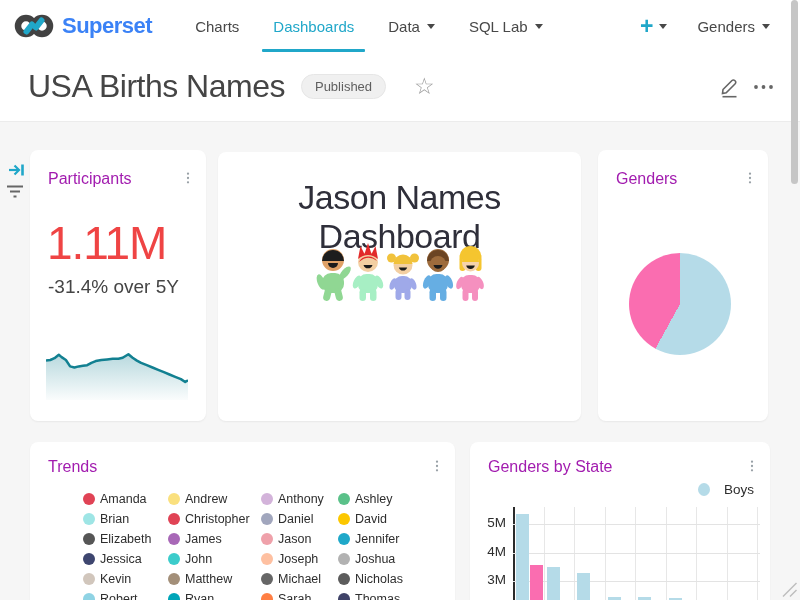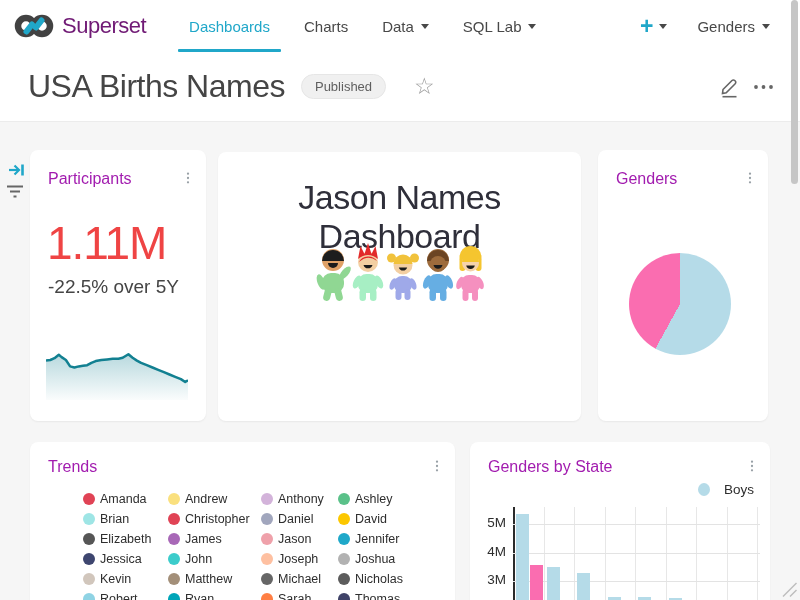--- a/index.html
+++ b/index.html
@@ -4,21 +4,21 @@
 <style>
   * { margin:0; padding:0; box-sizing:border-box; }
   html,body { width:800px; height:600px; background:#fff; }
   body { font-family:"Liberation Sans", sans-serif; color:#333; }
   #app { position:relative; width:800px; height:600px; overflow:hidden; background:#F6F6F6; }
 
   
   .navbar { position:absolute; top:0; left:0; width:800px; height:52px; background:#fff;
             display:flex; align-items:center; padding:0 30px 0 14px; z-index:30; }
   .brand { display:flex; align-items:center; gap:8px; margin-right:26px; cursor:pointer; }
-  .brand-text { font-size:22px; font-weight:400; color:#701a75; letter-spacing:-0.5px; }
+  .brand-text { font-size:22px; font-weight:700; color:#3b82f6; letter-spacing:-0.5px; }
   .nav-items { display:flex; align-items:center; height:52px; }
   .nav-item { position:relative; height:52px; display:flex; align-items:center; padding:0 17px;
               font-size:15px; color:#484848; cursor:pointer; }
   .nav-item.active { color:#20A7C9; }
   .nav-item.active::after { content:""; position:absolute; left:6px; right:6px; bottom:0;
               height:3px; background:#20A7C9; border-radius:1px; }
   .caret { display:inline-block; width:0; height:0; border-left:4px solid transparent;
            border-right:4px solid transparent; border-top:5px solid #484848; margin-left:7px; }
   .nav-right { margin-left:auto; display:flex; align-items:center; gap:30px; }
   .plus-btn { display:flex; align-items:center; color:#20A7C9; font-size:23px; font-weight:700; cursor:pointer; }
@@ -89,25 +89,25 @@
     <div class="brand">
       <svg width="40" height="30" viewBox="0 0 40 30">
         <circle cx="12" cy="15" r="8" fill="none" stroke="#424242" stroke-width="6.5"></circle>
         <circle cx="28" cy="15" r="8" fill="none" stroke="#424242" stroke-width="6.5"></circle>
         <line x1="12.5" y1="20.5" x2="18" y2="13.5" stroke="#20A7C9" stroke-width="6" stroke-linecap="round"></line>
         <line x1="22" y1="16.5" x2="27.5" y2="9.5" stroke="#20A7C9" stroke-width="6" stroke-linecap="round"></line>
       </svg>
       <span class="brand-text">Superset</span>
     </div>
     <div class="nav-items">
+      <div class="nav-item">
+        <span>Charts</span>
+      </div>
       <div class="nav-item active">
         <span>Dashboards</span>
-      </div>
-      <div class="nav-item">
-        <span>Charts</span>
       </div>
       <div class="nav-item">
         <span>Data</span>
         <span class="caret"></span>
       </div>
       <div class="nav-item">
         <span>SQL Lab</span>
         <span class="caret"></span>
       </div>
     </div>
@@ -152,21 +152,21 @@
   </svg>
 
   <div class="card" style="left:30px; top:150px; width:176px; height:271px;">
     <span class="card-title">Participants</span>
     <svg class="kebab" width="12" height="20" viewBox="0 0 12 20">
       <circle cx="6" cy="3.5" r="1.7" fill="#98A0A6"></circle>
         <circle cx="6" cy="10" r="1.7" fill="#98A0A6"></circle>
         <circle cx="6" cy="16.5" r="1.7" fill="#98A0A6"></circle>
     </svg>
     <div class="big-number">1.11M</div>
-    <div class="subheader">-22.5% over 5Y</div>
+    <div class="subheader">-31.4% over 5Y</div>
     <svg id="sparkline" class="spark" width="142" height="58" viewBox="0 0 142 58">
         <defs>
           <linearGradient id="sparkfill" x1="0" y1="0" x2="0" y2="1">
             <stop offset="0%" stop-color="#128091" stop-opacity="0.30"></stop>
             <stop offset="100%" stop-color="#128091" stop-opacity="0.02"></stop>
           </linearGradient>
         </defs>
         <polygon points="0.0,18.6 4.3,18.0 8.5,16.2 12.8,12.8 15.6,15.1 19.9,18.0 24.1,24.4 28.4,25.5 32.7,24.4 36.9,23.8 41.2,23.2 45.4,20.9 49.7,19.1 55.4,18.0 61.1,17.4 66.7,16.8 72.4,16.8 76.7,15.7 82.4,12.2 86.6,15.7 90.9,18.6 95.1,20.9 100.8,23.2 106.5,25.5 112.2,27.8 117.9,30.2 123.5,32.5 129.2,34.8 134.9,37.1 139.2,40.0 142.0,38.3 142,58 0,58" fill="url(#sparkfill)"></polygon>
         <polyline points="0.0,18.6 4.3,18.0 8.5,16.2 12.8,12.8 15.6,15.1 19.9,18.0 24.1,24.4 28.4,25.5 32.7,24.4 36.9,23.8 41.2,23.2 45.4,20.9 49.7,19.1 55.4,18.0 61.1,17.4 66.7,16.8 72.4,16.8 76.7,15.7 82.4,12.2 86.6,15.7 90.9,18.6 95.1,20.9 100.8,23.2 106.5,25.5 112.2,27.8 117.9,30.2 123.5,32.5 129.2,34.8 134.9,37.1 139.2,40.0 142.0,38.3" fill="none" stroke="#128091" stroke-width="2.5" stroke-linejoin="round"></polyline>
       </svg>

